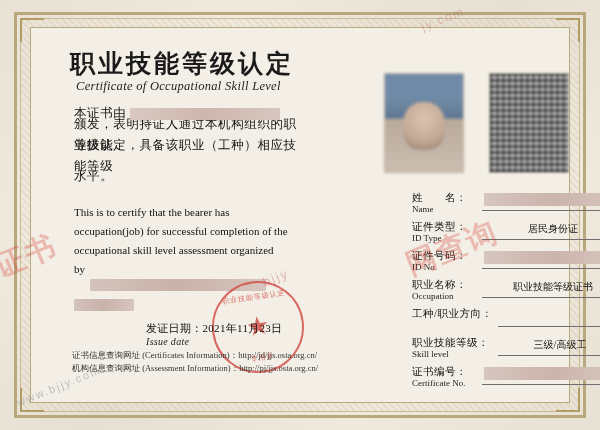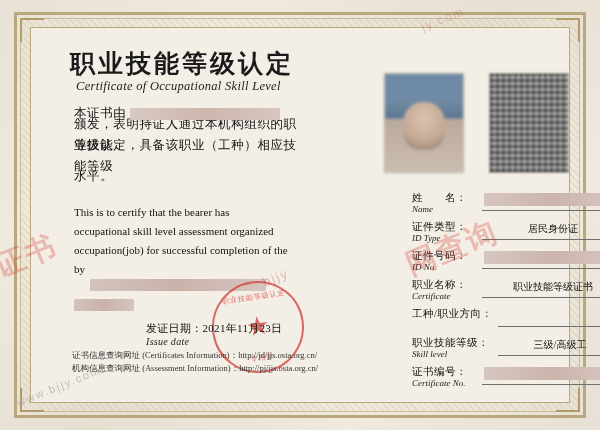--- a/index.html
+++ b/index.html
@@ -143,21 +143,21 @@
   .fields{
     position:absolute;left:338px;top:160px;width:210px;margin-left:40px;
   }
   .field{
     position:relative;height:29px;
   }
   .field .lbl-zh{
     position:absolute;left:0;top:0;font-size:10.5px;color:#111;letter-spacing:.5px;white-space:nowrap;
   }
   .field .lbl-en{
-    position:absolute;left:0;top:13px;font-size:9px;font-style:italic;color:#222;
+    position:absolute;left:0;top:13px;font-size:9px;color:#222;
   }
   .field .val{
     position:absolute;left:72px;top:2px;right:0;height:13px;
     font-size:10px;color:#111;text-align:center;
   }
   .field .rule{
     position:absolute;left:70px;right:0;top:19px;border-bottom:1px solid #6f6f6f;
   }
   .field .val.blurred{
     background:linear-gradient(90deg,#d6c6bf,#cbb4ac,#d8c7c0);
@@ -209,22 +209,22 @@
       <div class="row">
           <span>等级认定，具备该职业（工种）相应技能等级</span>
         </div>
       <div class="row">
           <span>水平。</span>
         </div>
     </div>
 
     <div class="body-en">
       <p>This is to certify that the bearer has</p>
+      <p>occupation(job) for successful completion of the</p>
       <p>occupational skill level assessment organized</p>
-      <p>occupation(job) for successful completion of the</p>
       <p>by</p>
     </div>
 
     <div class="line-redact" style="left:56px;top:248px;width:176px;height:12px;"></div>
     <div class="line-redact" style="left:40px;top:268px;width:60px;height:12px;"></div>
 
     <div class="seal">
       <div class="arc-top">职业技能等级认定</div>
       <div class="star">★</div>
       <div class="arc-bottom">专用章</div>
@@ -267,21 +267,21 @@
         <span class="rule"></span>
       </div>
       <div class="field">
         <span class="lbl-zh">证件号码：</span>
         <span class="lbl-en">ID No.</span>
         <span class="val blurred"></span>
         <span class="rule"></span>
       </div>
       <div class="field">
         <span class="lbl-zh">职业名称：</span>
-        <span class="lbl-en">Certificate</span>
+        <span class="lbl-en">Occupation</span>
         <span class="val">职业技能等级证书</span>
         <span class="rule"></span>
       </div>
       <div class="field">
         <span class="lbl-zh">工种/职业方向：</span>
         <span class="lbl-en"></span>
         <span class="val"></span>
         <span class="rule" style="left:86px;"></span>
       </div>
       <div class="field">

